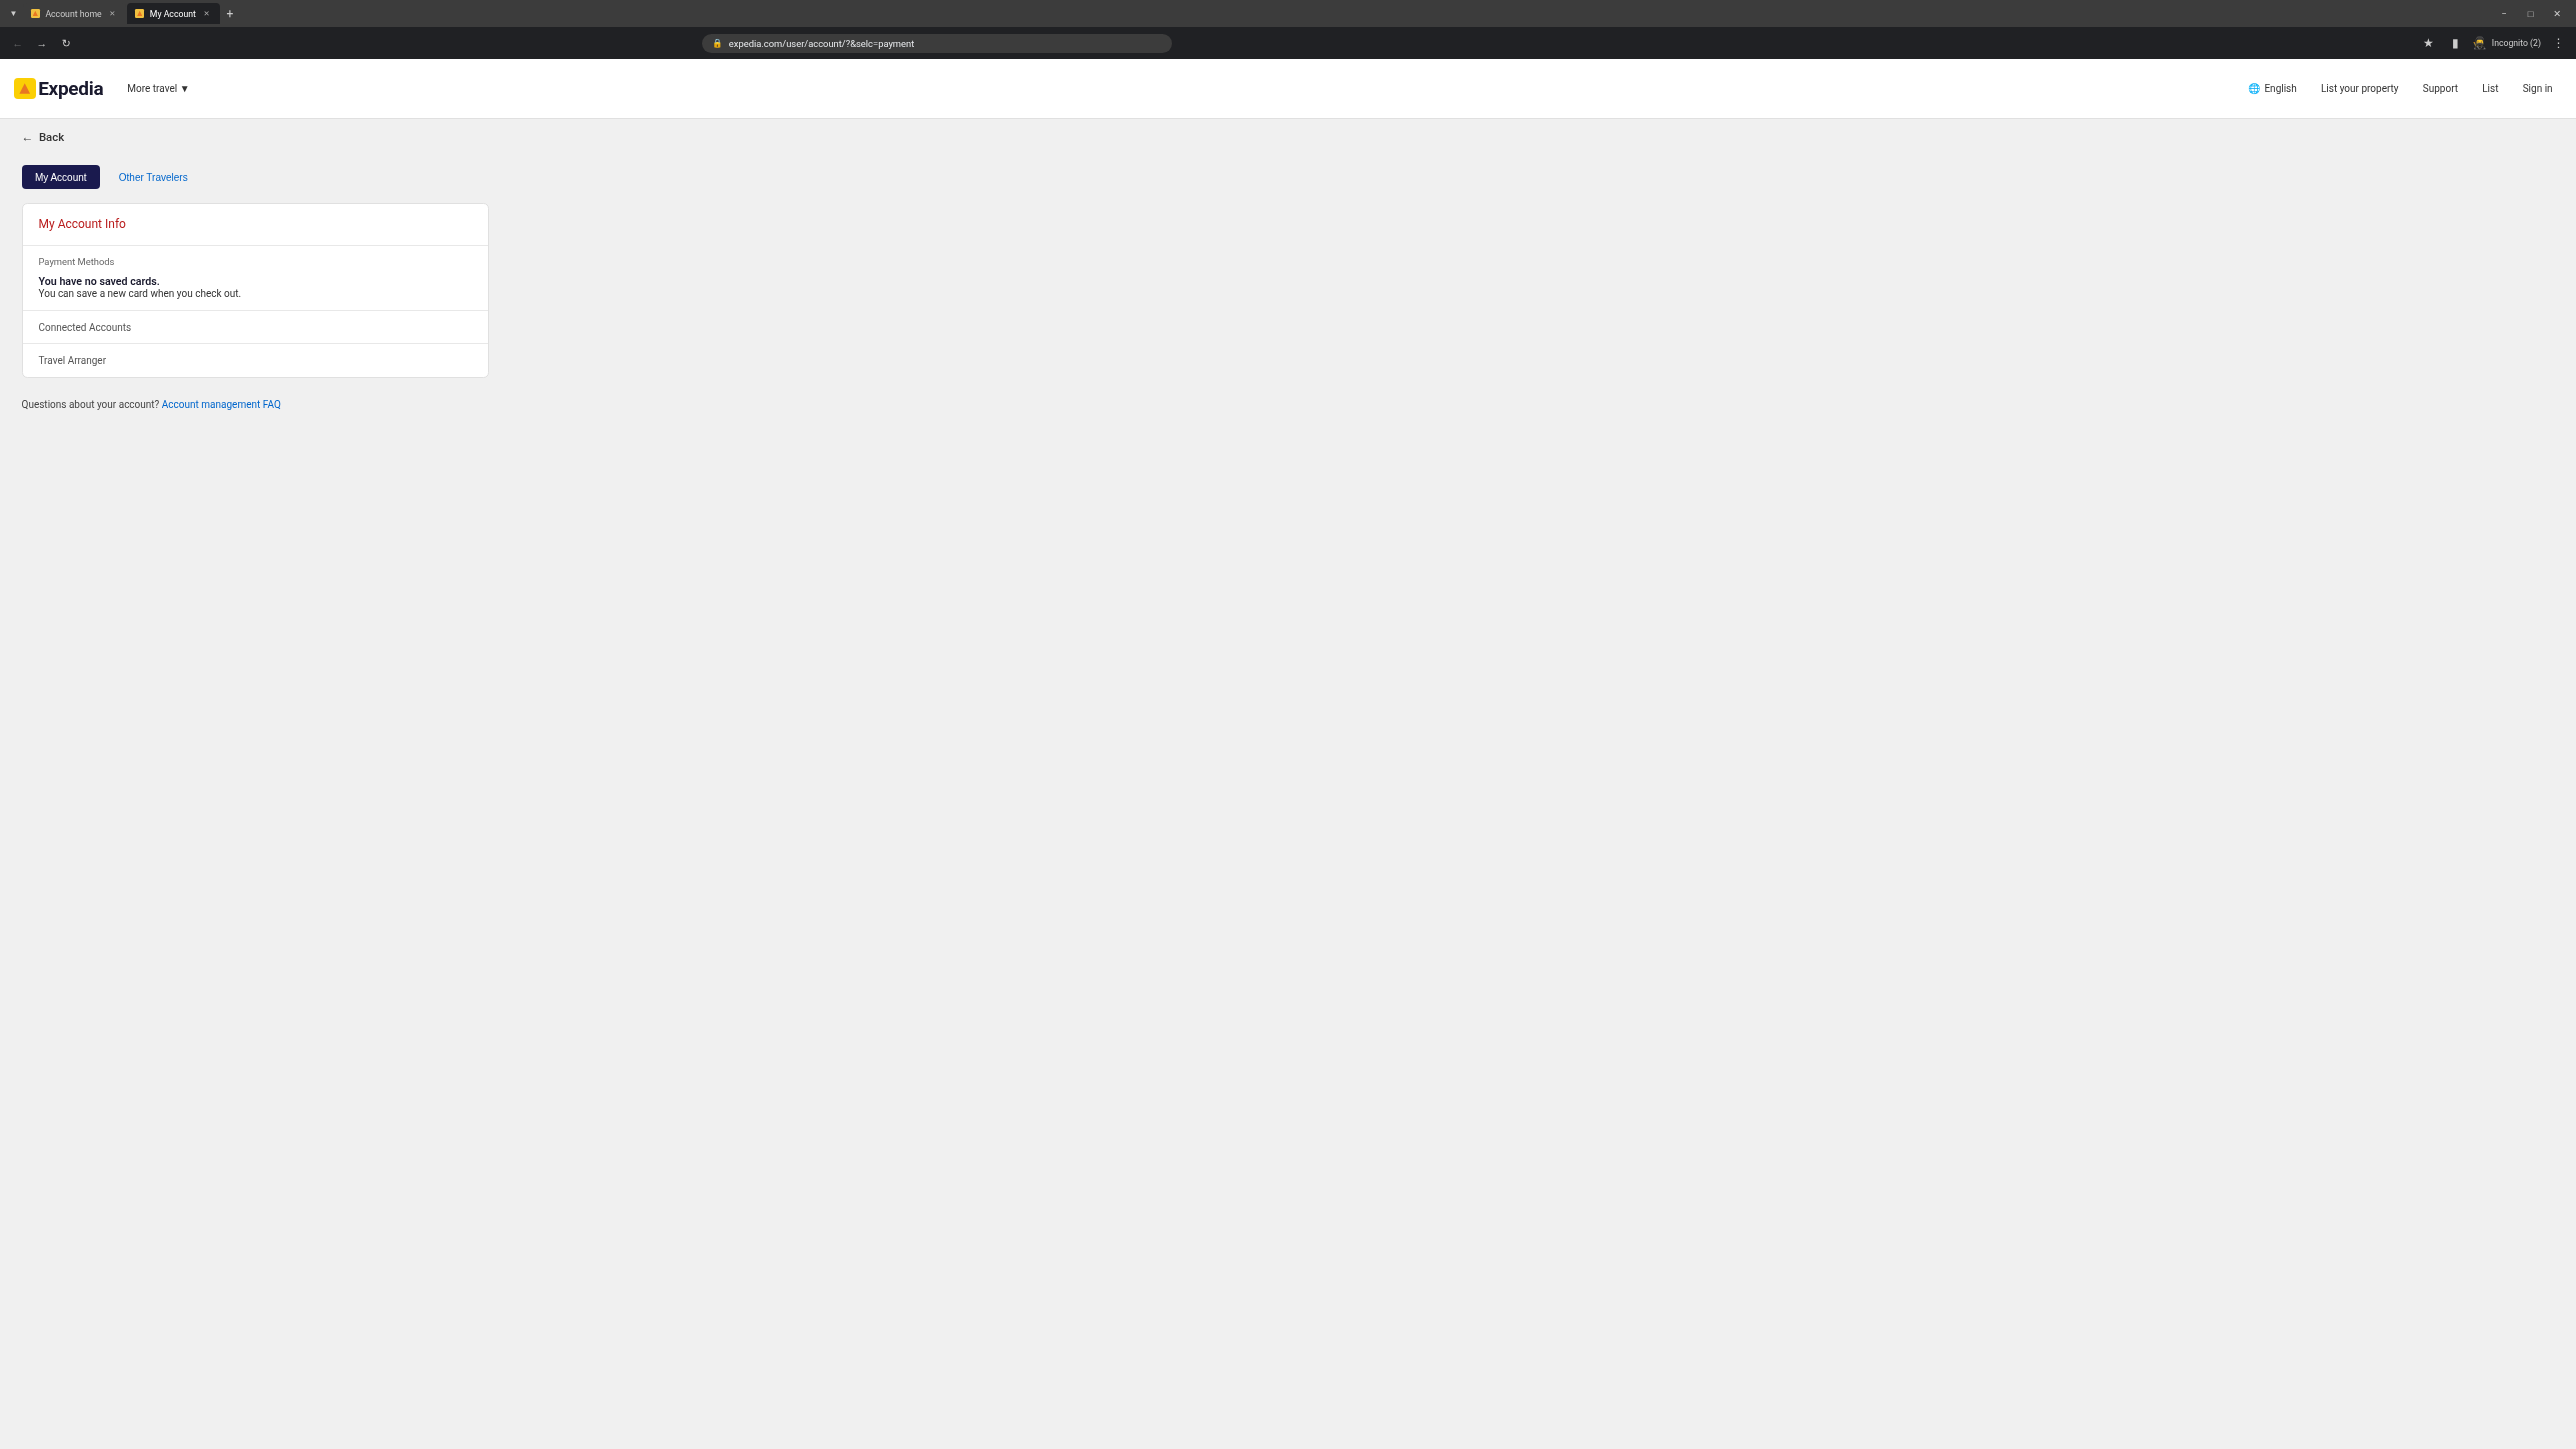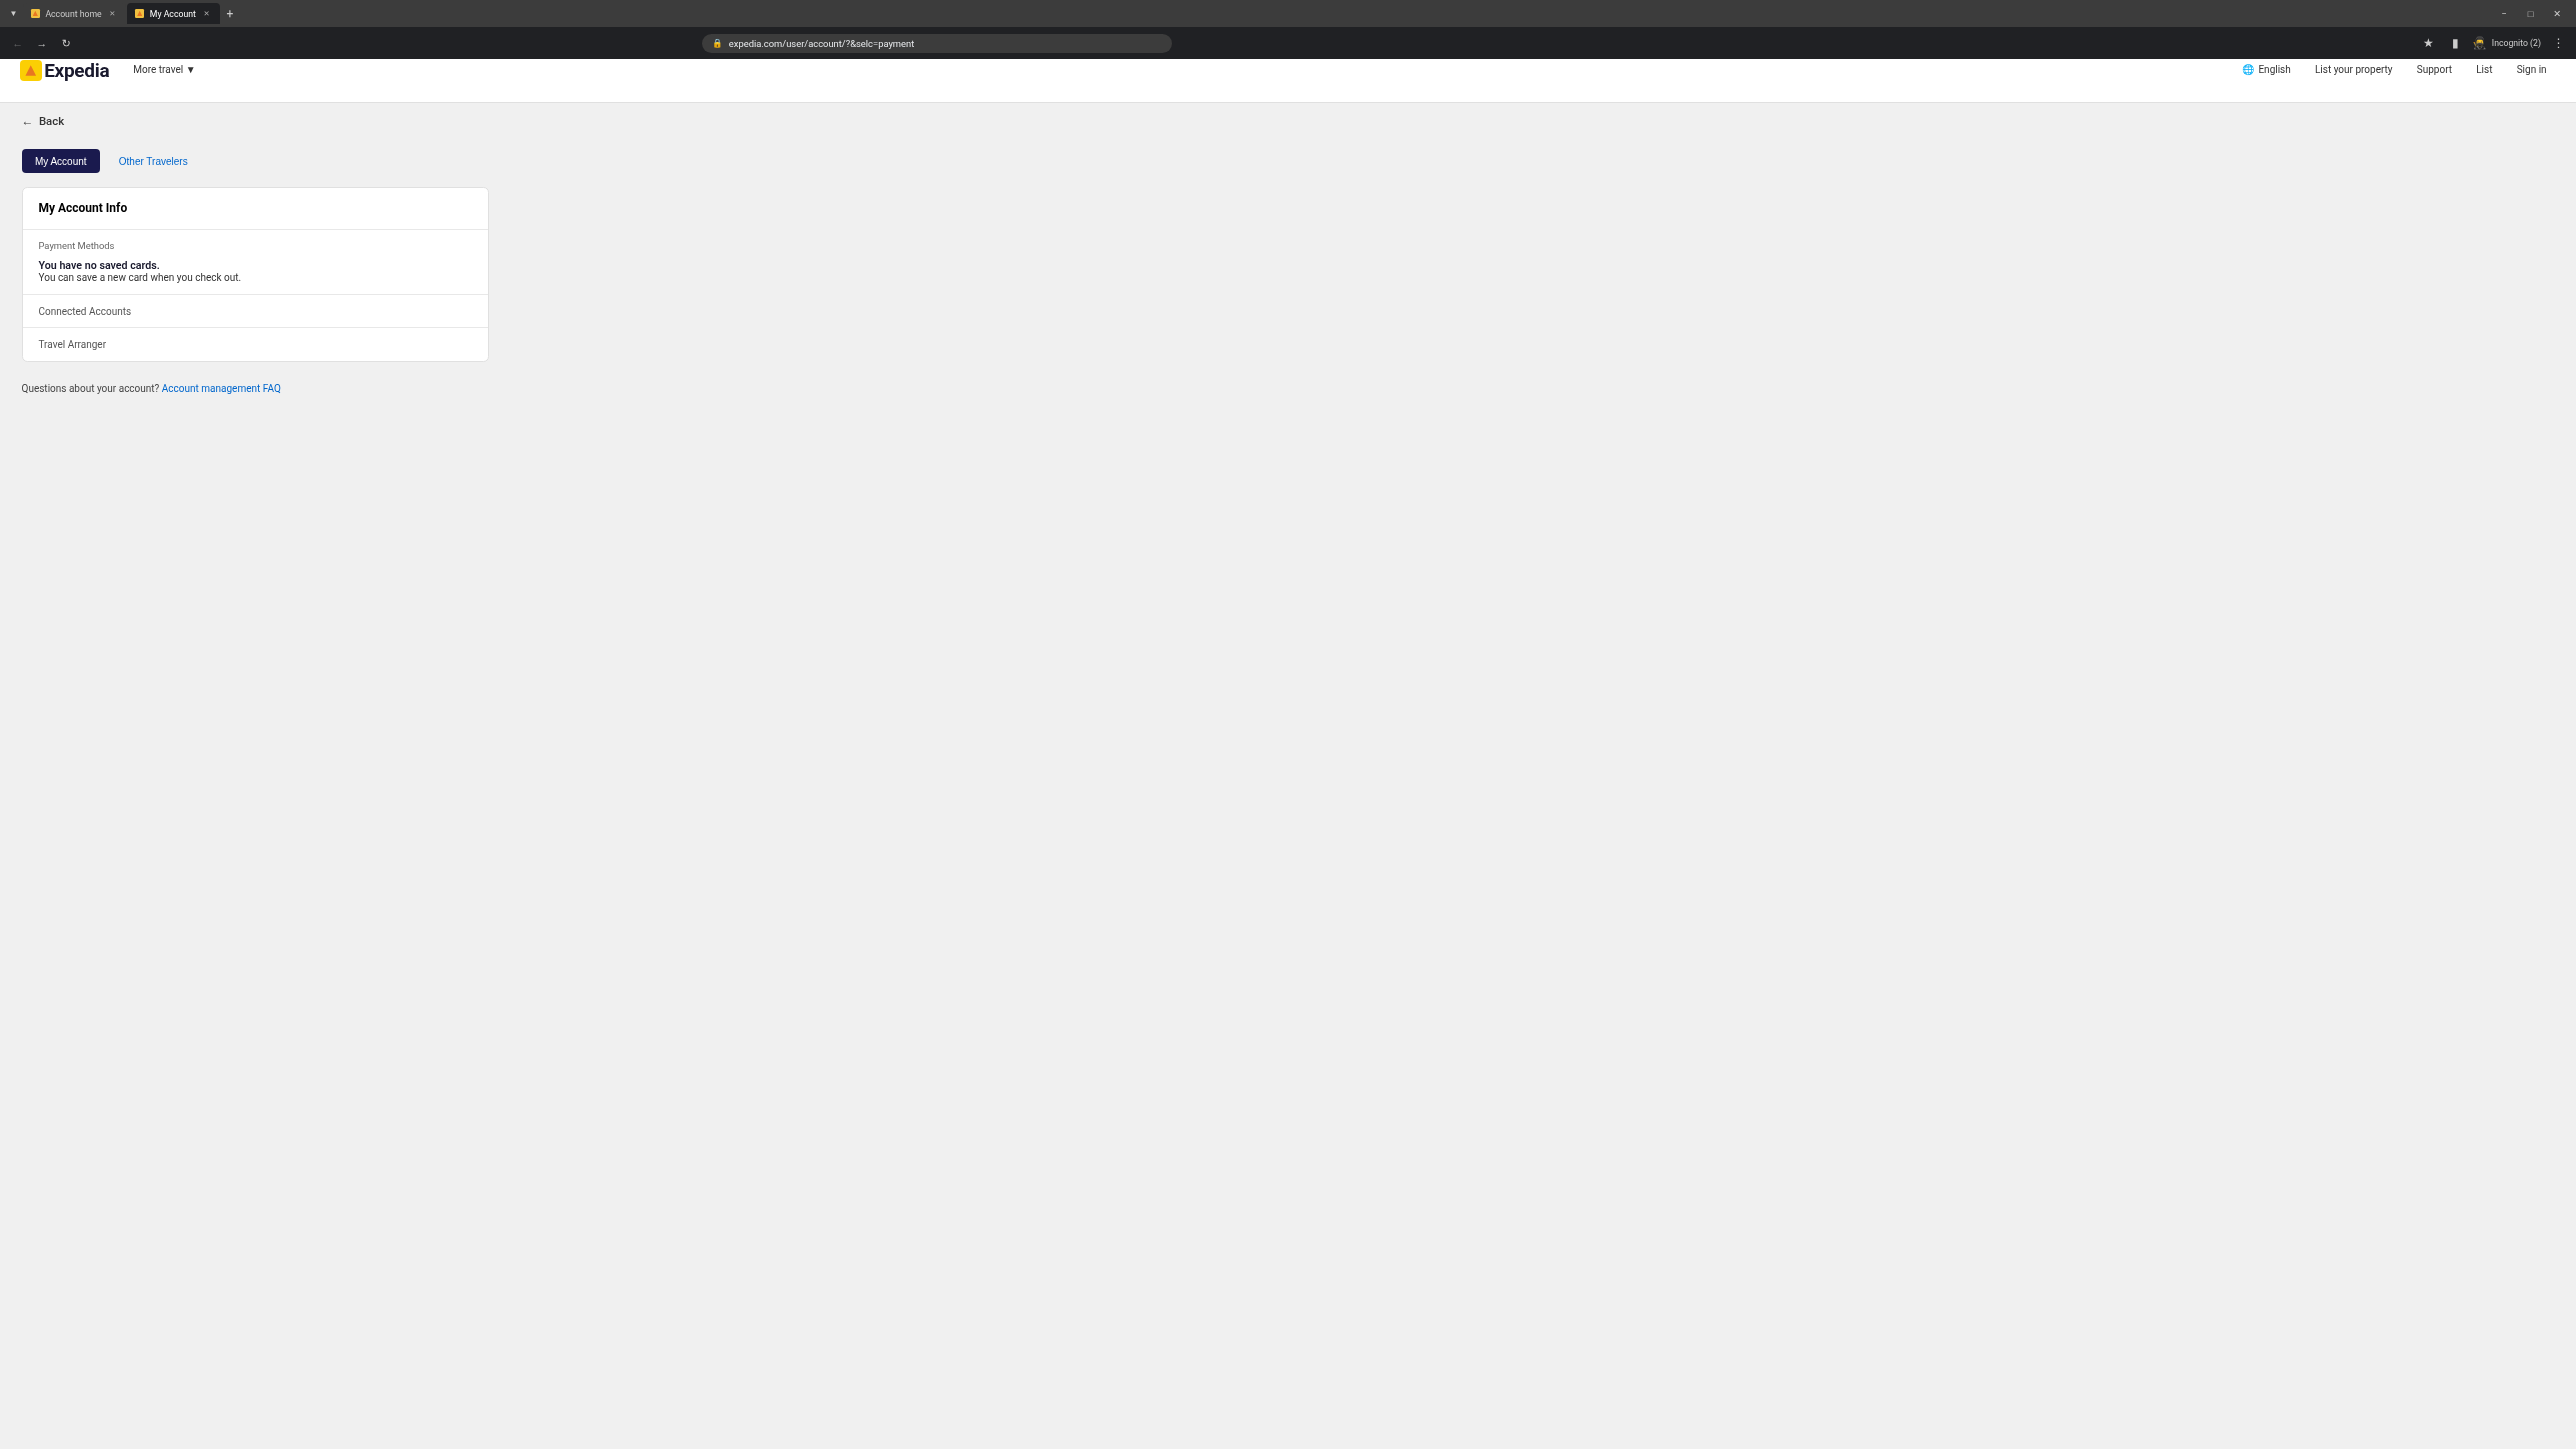--- a/index.html
+++ b/index.html
@@ -196,24 +196,24 @@
     
     .page-content {
       background: #f0f0f0;
       min-height: calc(100vh - 59px);
     }
 
     
     .site-header {
       background: #fff;
       border-bottom: 0.7px solid #e0e0e0;
-      height: 44px;
-      display: flex;
-      align-items: flex-start;
-      padding: 0 20px;
+      height: 60px;
+      display: flex;
+      align-items: center;
+      padding: 0 14px;
     }
 
     .logo {
       display: flex;
       align-items: center;
       gap: 2.7px;
       text-decoration: none;
     }
 
     .logo-icon {
@@ -336,22 +336,22 @@
       background: #fff;
       border-radius: 5.4px;
       border: 0.7px solid #e0e0e0;
       overflow: hidden;
       margin-bottom: 21.5px;
     }
 
     .account-card-header {
       padding: 13.4px 16px;
       font-size: 12px;
-      font-weight: 700;
-      color: #000000;
+      font-weight: 400;
+      color: #b91c1c;
       border-bottom: 0.7px solid #e8e8e8;
     }
 
     .card-section {
       border-bottom: 0.7px solid #e8e8e8;
       padding: 10.7px 16px;
     }
 
     .card-section:last-child { border-bottom: none; }
 

